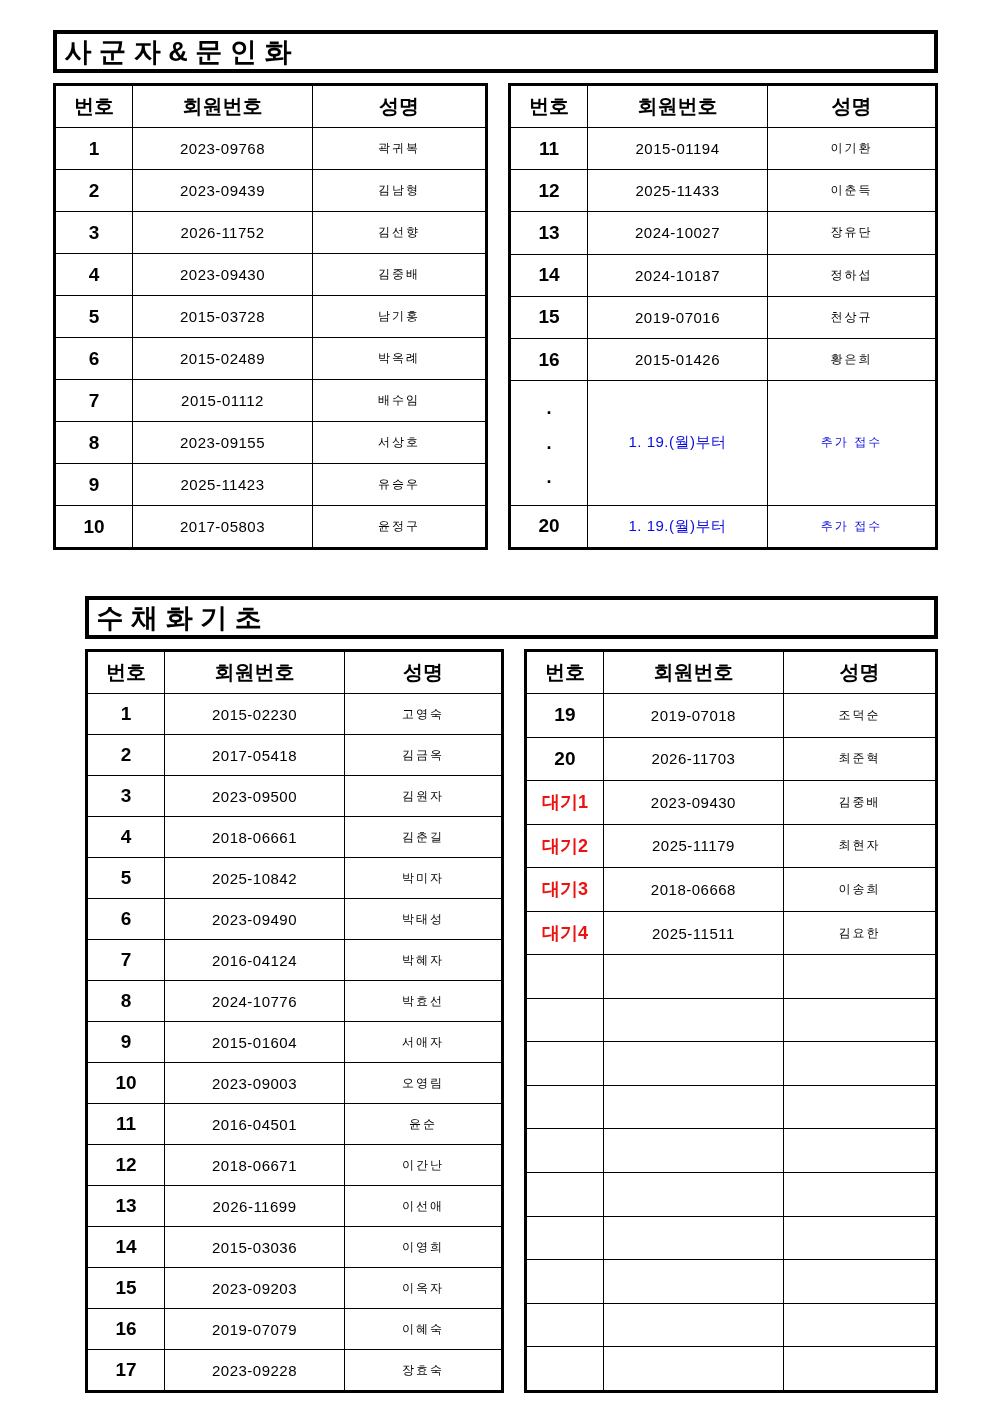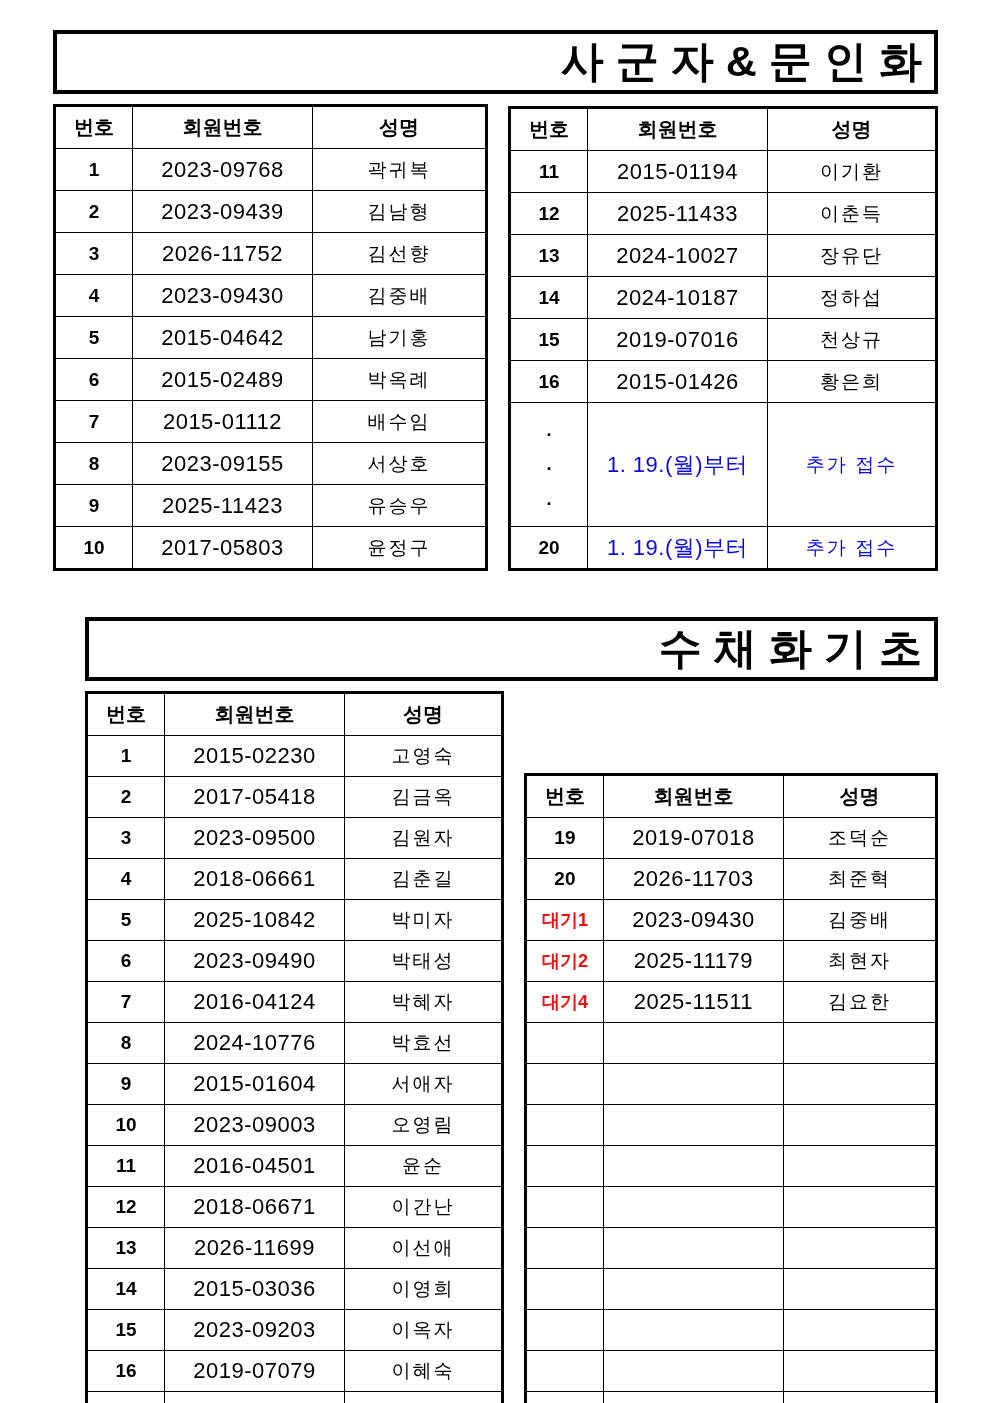--- a/index.html
+++ b/index.html
@@ -12,35 +12,34 @@
     color: #000;
   }
   .content {
     position: absolute;
     left: 53px;
     top: 30px;
     width: 885px;
   }
   .title-box {
     border: 4px solid #000;
-    height: 64px;
+    height: 43px;
     box-sizing: border-box;
     display: flex;
     align-items: center;
-    justify-content: flex-end;
-    font-size: 43px;
+    justify-content: flex-start;
+    font-size: 27px;
     font-weight: bold;
     letter-spacing: 0.28em;
     text-indent: 0.28em;
   }
   .tables {
     display: flex;
     gap: 20px;
     margin-top: 10px;
-    align-items: flex-end;
   }
   table {
     border-collapse: collapse;
     border: 3px solid #000;
     table-layout: fixed;
   }
   table.tbl-left  { width: 435px; }
   table.tbl-right { width: 430px; }
   col.c-no     { width: 78px;  }
   col.c-member { width: 180px; }
@@ -52,22 +51,22 @@
     overflow: hidden;
   }
   th {
     font-size: 20px;
     font-weight: bold;
     height: 41px;
   }
   .sec1 td { height: 41px; }
   .sec2 td { height: 40px; }
   td.no-cell   { font-size: 19px; font-weight: bold; }
-  td.member-cell { font-size: 22px; font-weight: normal; letter-spacing: 0.5px; }
-  td.name-cell   { font-size: 19px; font-weight: normal; letter-spacing: 2px; }
+  td.member-cell { font-size: 15px; font-weight: normal; letter-spacing: 0.5px; }
+  td.name-cell   { font-size: 12px; font-weight: normal; letter-spacing: 2px; }
   .sec1 tr.merged-row td { height: 123px; }
   td.dots-cell {
     font-weight: bold;
   }
   td.dots-cell .dot-stack {
     display: flex;
     flex-direction: column;
     justify-content: space-around;
     height: 100%;
     align-items: center;
@@ -120,21 +119,21 @@
                 <td class="member-cell">2026-11752</td>
                 <td class="name-cell">김선향</td>
               </tr>
               <tr>
                 <td class="no-cell">4</td>
                 <td class="member-cell">2023-09430</td>
                 <td class="name-cell">김중배</td>
               </tr>
               <tr>
                 <td class="no-cell">5</td>
-                <td class="member-cell">2015-04642</td>
+                <td class="member-cell">2015-03728</td>
                 <td class="name-cell">남기홍</td>
               </tr>
               <tr>
                 <td class="no-cell">6</td>
                 <td class="member-cell">2015-02489</td>
                 <td class="name-cell">박옥례</td>
               </tr>
               <tr>
                 <td class="no-cell">7</td>
                 <td class="member-cell">2015-01112</td>
@@ -356,20 +355,25 @@
                 <td class="no-cell txt-red">대기1</td>
                 <td class="member-cell">2023-09430</td>
                 <td class="name-cell">김중배</td>
               </tr>
               <tr>
                 <td class="no-cell txt-red">대기2</td>
                 <td class="member-cell">2025-11179</td>
                 <td class="name-cell">최현자</td>
               </tr>
               <tr>
+                <td class="no-cell txt-red">대기3</td>
+                <td class="member-cell">2018-06668</td>
+                <td class="name-cell">이송희</td>
+              </tr>
+              <tr>
                 <td class="no-cell txt-red">대기4</td>
                 <td class="member-cell">2025-11511</td>
                 <td class="name-cell">김요한</td>
               </tr>
               <tr>
                 <td class="no-cell"></td>
                 <td class="member-cell"></td>
                 <td class="name-cell"></td>
               </tr>
               <tr>

